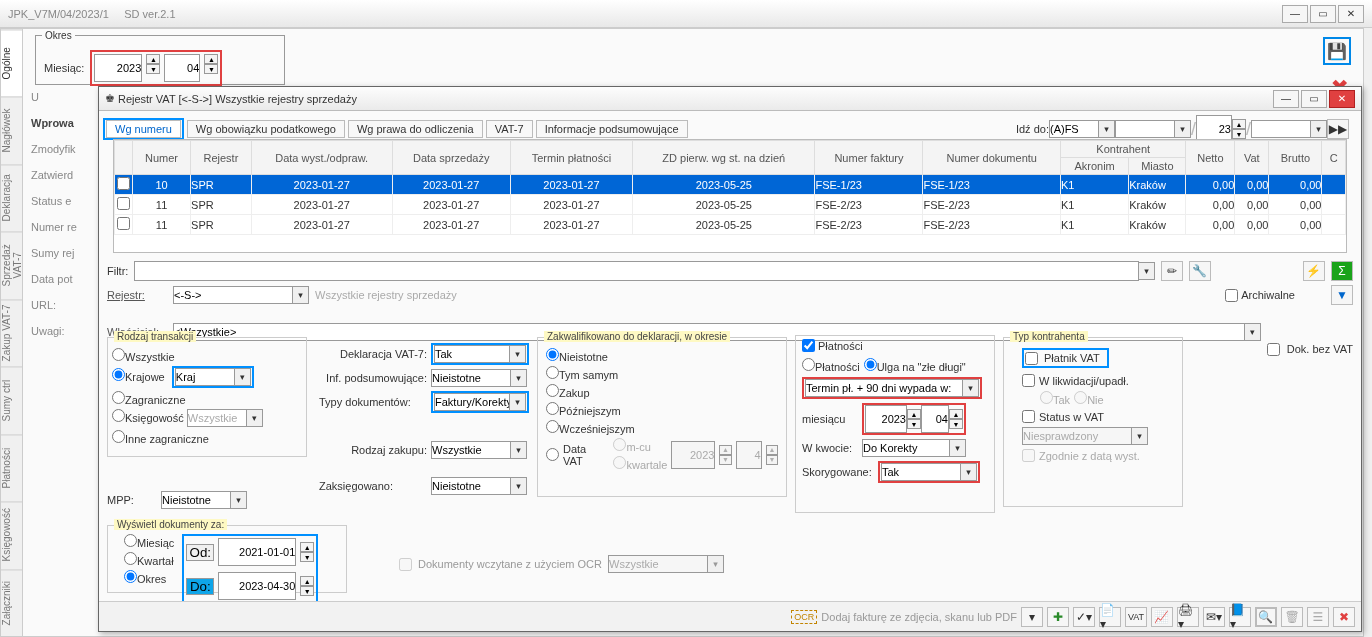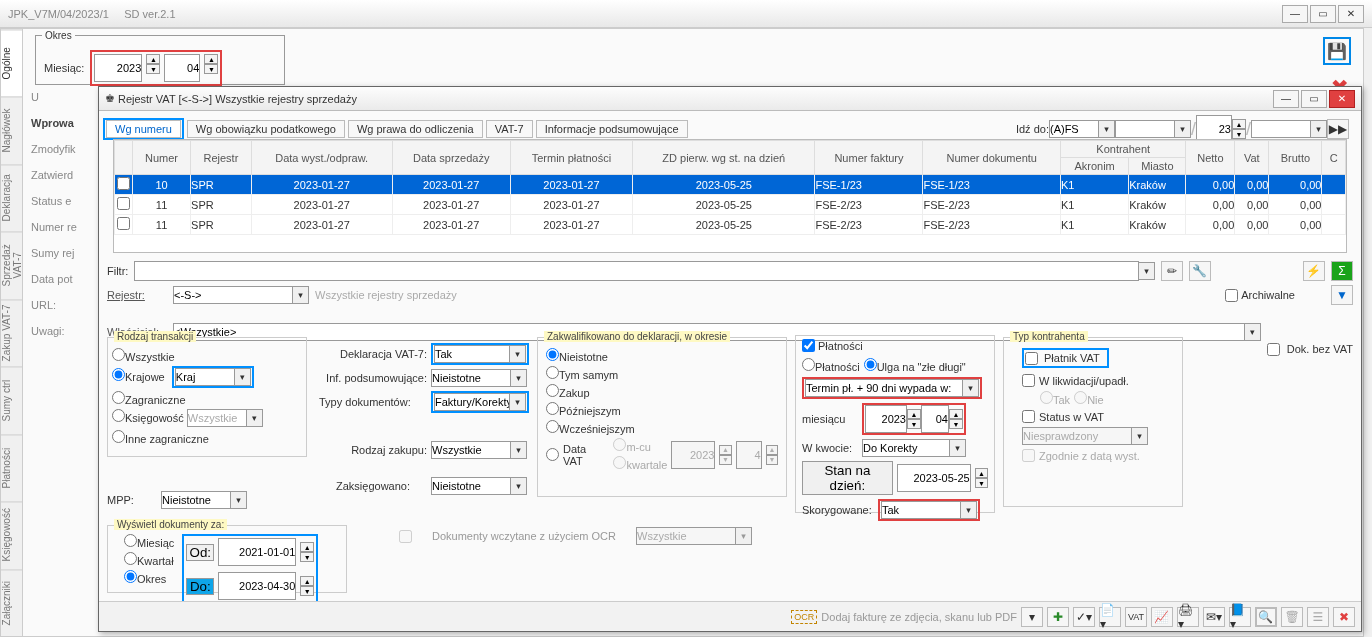--- a/index.html
+++ b/index.html
@@ -332,21 +332,21 @@
     <div style="height:24px"></div>
     <div class="form-row">
         <label style="width:108px;text-align:right">Rodzaj zakupu:</label>
       <span class="combo">
           <input type="text" style="width: 80px;" value="Wszystkie">
           <span class="arrow">▾</span>
         </span>
     </div>
     <div style="height:14px"></div>
     <div class="form-row">
-        <label style="width:108px;text-align:center">Zaksięgowano:</label>
+        <label style="width:108px;text-align:left">Zaksięgowano:</label>
       <span class="combo">
           <input type="text" style="width: 80px;" value="Nieistotne">
           <span class="arrow">▾</span>
         </span>
     </div>
   </div>
 
   <div style="position:absolute; left:8px; top:404px;">
     <div class="form-row">
         <label style="width:50px">MPP:</label>
@@ -415,28 +415,20 @@
               <button>▲</button>
               <button>▼</button>
             </span>
         </span>
       </div>
       <div class="form-row">
           <label style="width:56px">W kwocie:</label>
         <span class="combo">
             <input type="text" style="width: 88px;" value="Do Korekty">
             <span class="arrow">▾</span>
-          </span>
-      </div>
-      <div class="form-row">
-          <button style="border:1px solid #999; background:#f0f0f0; padding:1px 4px">Stan na dzień:</button>
-        <input class="num" style="width: 74px;" value="2023-05-25">
-          <span class="spin">
-            <button>▲</button>
-            <button>▼</button>
           </span>
       </div>
       <div class="form-row">
           <label style="width:72px">Skorygowane:</label>
         <span class="hl-red-inline">
             <span class="combo">
               <input type="text" style="width: 80px;" value="Tak">
               <span class="arrow">▾</span>
             </span>
           </span>
@@ -498,21 +490,21 @@
             <input class="num" style="width: 78px;" value="2023-04-30">
             <span class="spin">
               <button>▲</button>
               <button>▼</button>
             </span>
           </div>
       </div>
     </div>
   </div>
 
-  <div style="position:absolute; left:300px; top:440px; color:#999; display:flex; align-items:center; gap:20px;">
+  <div style="position:absolute; left:300px; top:468px; color:#999; display:flex; align-items:center; gap:6px;">
     <input type="checkbox" disabled="" style="">
       <span>Dokumenty wczytane z użyciem OCR</span>
     <span class="combo">
         <input type="text" style="width: 100px; color: rgb(170, 170, 170);" disabled="" value="Wszystkie">
         <span class="arrow">▾</span>
       </span>
   </div>
 
   <div class="bottom-toolbar">
     <div class="sp"></div>

